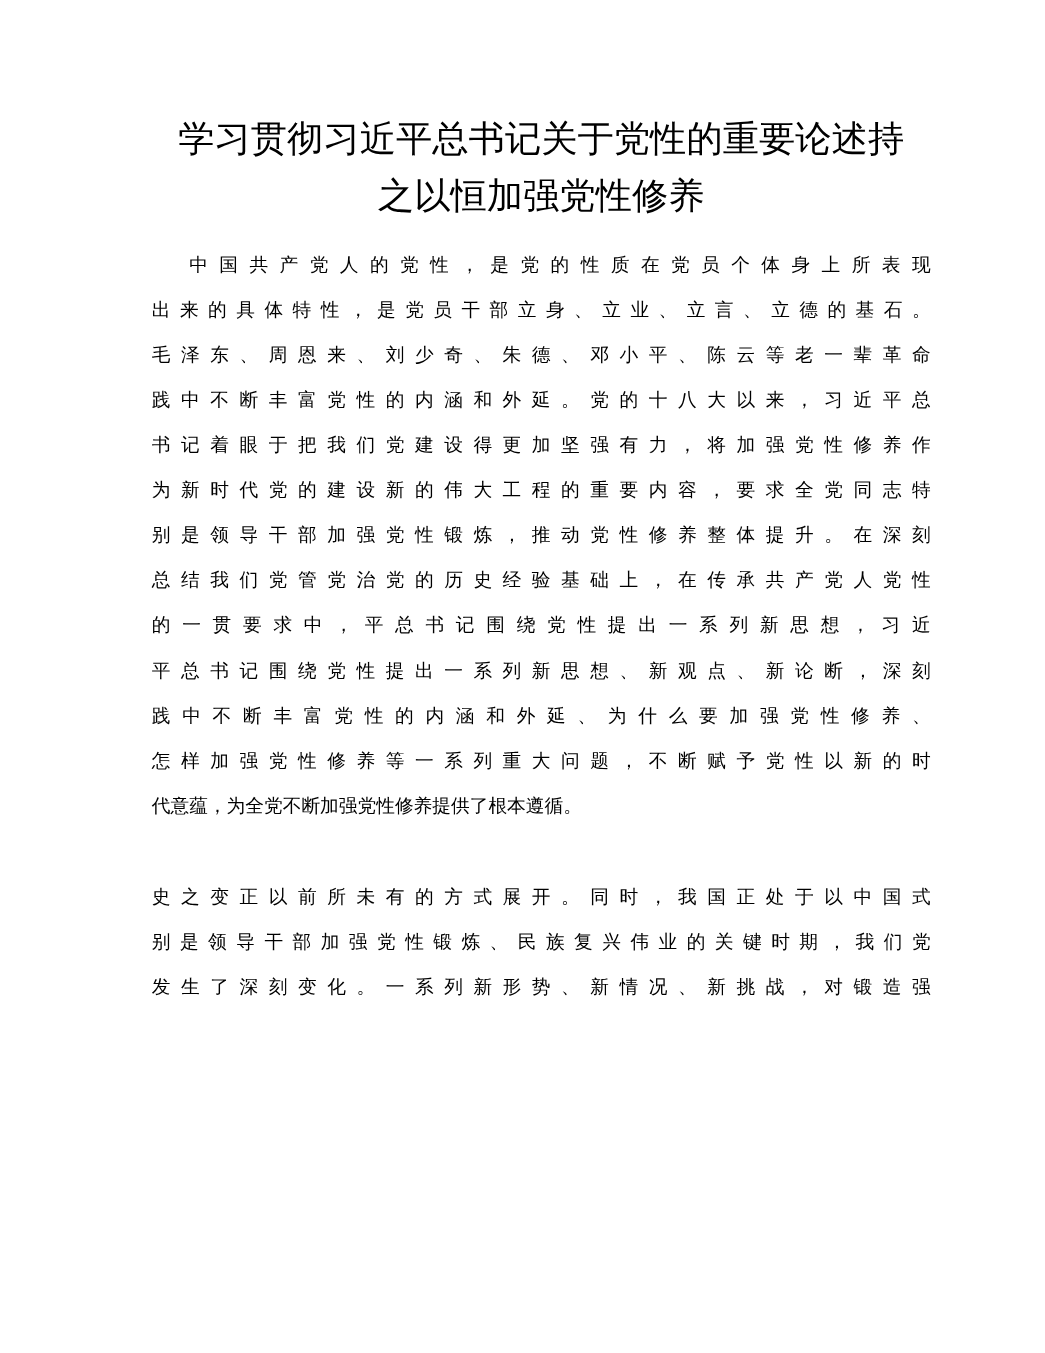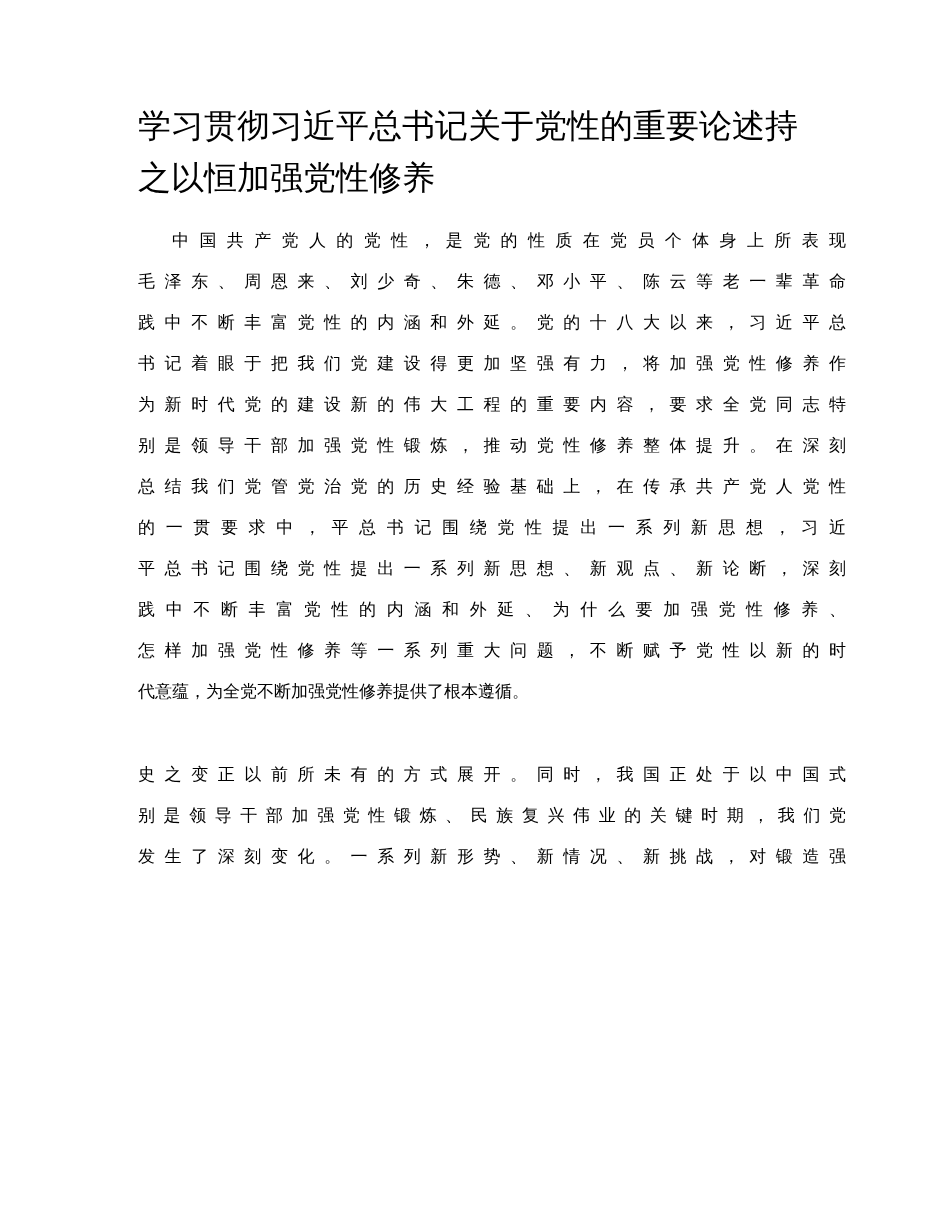--- a/index.html
+++ b/index.html
@@ -16,20 +16,21 @@
     color: #000000;
     font-family: "Liberation Sans", "DejaVu Sans", sans-serif;
     box-sizing: border-box;
     padding: 100px 104px 0 138px;
     overflow: hidden;
   }
   .title {
     font-size: 33px;
     line-height: 52px;
     font-weight: normal;
+    text-align: center;
     margin: 0 0 16px 0;
   }
   .title-line {
     white-space: nowrap;
   }
   .body-text {
     font-size: 17px;
     line-height: 41px;
   }
   .paragraph {
@@ -53,20 +54,21 @@
 <body>
 
 <div class="page">
   <h1 class="title">
       <div class="title-line">学习贯彻习近平总书记关于党性的重要论述持</div>
       <div class="title-line">之以恒加强党性修养</div>
     </h1>
   <div class="body-text">
       <div class="paragraph">
         <div class="line first">中国共产党人的党性，是党的性质在党员个体身上所表现</div>
+        <div class="line">出来的具体特性，是党员干部立身、立业、立言、立德的基石。</div>
         <div class="line">毛泽东、周恩来、刘少奇、朱德、邓小平、陈云等老一辈革命</div>
         <div class="line">践中不断丰富党性的内涵和外延。党的十八大以来，习近平总</div>
         <div class="line">书记着眼于把我们党建设得更加坚强有力，将加强党性修养作</div>
         <div class="line">为新时代党的建设新的伟大工程的重要内容，要求全党同志特</div>
         <div class="line">别是领导干部加强党性锻炼，推动党性修养整体提升。在深刻</div>
         <div class="line">总结我们党管党治党的历史经验基础上，在传承共产党人党性</div>
         <div class="line">的一贯要求中，平总书记围绕党性提出一系列新思想，习近</div>
         <div class="line">平总书记围绕党性提出一系列新思想、新观点、新论断，深刻</div>
         <div class="line">践中不断丰富党性的内涵和外延、为什么要加强党性修养、</div>
         <div class="line">怎样加强党性修养等一系列重大问题，不断赋予党性以新的时</div>

